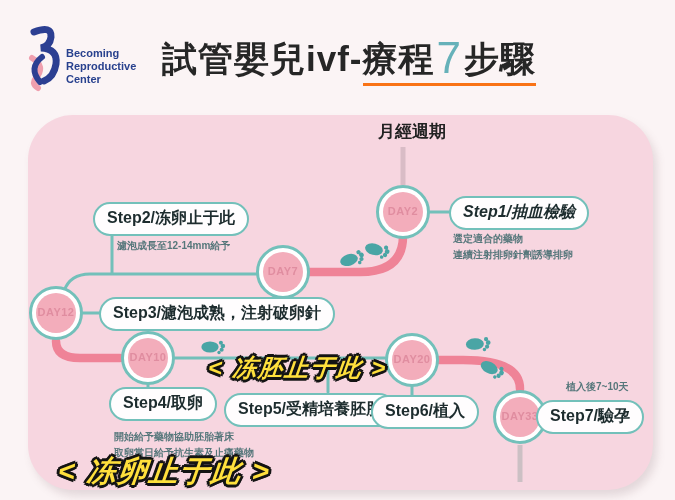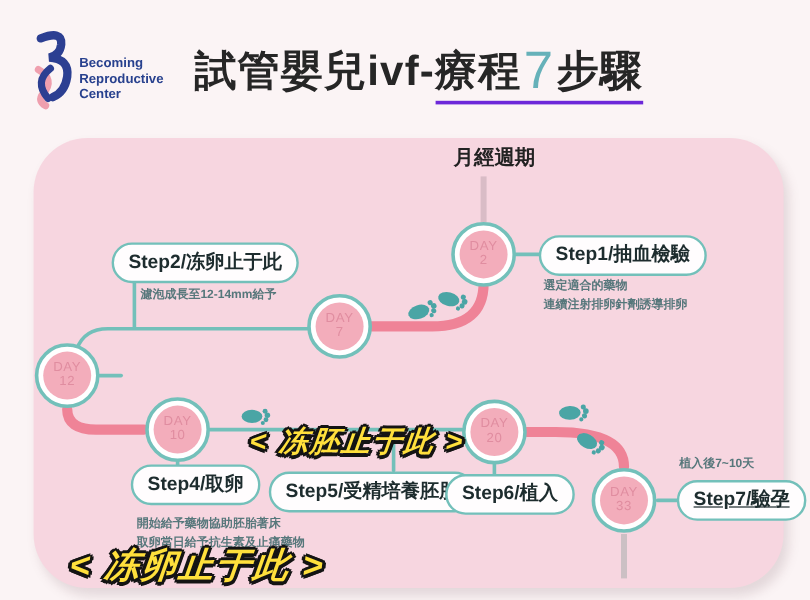--- a/index.html
+++ b/index.html
@@ -4,34 +4,34 @@
 <style>
   html,body{margin:0;padding:0;background:#fbf4f5;}
   .stage{position:relative;width:675px;height:500px;overflow:hidden;
          font-family:"Liberation Sans","DejaVu Sans",sans-serif;background:#fbf4f5;}
   
   .logo{position:absolute;left:22px;top:24px;}
   .brand{position:absolute;left:66px;top:47px;font-size:11px;font-weight:700;
          color:#28418e;line-height:1.18;}
   .title{position:absolute;left:162px;top:36px;margin:0;font-size:35px;font-weight:700;
          color:#262626;letter-spacing:1px;white-space:nowrap;}
-  .title .underlined{border-bottom:3px solid #6d28d9;padding-bottom:5px;}
+  .title .underlined{border-bottom:3px solid #f97316;padding-bottom:5px;}
   .title .seven{color:#66b1b9;font-size:44px;font-weight:400;line-height:0;
                 position:relative;top:2px;padding:0 2px;}
   
   .panel{position:absolute;left:28px;top:115px;width:625px;height:375px;
          background:#f7d6e0;border-radius:45px;box-shadow:4px 6px 9px rgba(120,90,100,.18);}
   .lines{position:absolute;left:0;top:0;pointer-events:none;}
   
   .day{position:absolute;width:54px;height:54px;border-radius:50%;background:#fff;
        border:3px solid #73c0ba;box-sizing:border-box;display:flex;
        align-items:center;justify-content:center;}
   .day-inner{width:40px;height:40px;border-radius:50%;background:#f3adbb;display:flex;
-             flex-direction:column;align-items:center;justify-content:center;
-             color:#e08da0;font-weight:400;font-size:11px;line-height:1.05;
+             flex-direction:row;align-items:center;justify-content:center;
+             color:#e08da0;font-weight:700;font-size:11px;line-height:1.05;
              letter-spacing:.5px;}
   
   .step{position:absolute;background:#fffdfe;border:2.5px solid #73c0ba;border-radius:17px;
         padding:4px 12px 5px;font-size:16px;font-weight:700;color:#1d2c2e;
         white-space:nowrap;box-sizing:border-box;}
   
   .desc{position:absolute;font-size:10px;font-weight:700;color:#56777b;
         line-height:1.55;white-space:nowrap;}
   .cycle{position:absolute;left:378px;top:120px;font-size:17px;font-weight:700;color:#222;text-align:right;}
   
@@ -137,26 +137,27 @@
         <span>20</span>
       </div>
   </div>
   <div class="day" style="left:493px;top:390px;">
     <div class="day-inner">
         <span>DAY</span>
         <span>33</span>
       </div>
   </div>
 
-  <div class="step" style="left:449px;top:196px;">Step1/抽血檢驗</div>
+  <div class="step" style="left:449px;top:196px;font-style:italic;">Step1/抽血檢驗</div>
   <div class="step" style="left:93px;top:202px;">Step2/冻卵止于此</div>
+  <div class="step" style="left:99px;top:297px;">Step3/濾泡成熟，注射破卵針</div>
   <div class="step" style="left:109px;top:387px;">Step4/取卵</div>
   <div class="step" style="left:224px;top:393px;">Step5/受精培養胚胎</div>
   <div class="step" style="left:371px;top:395px;">Step6/植入</div>
-  <div class="step" style="left:564px;top:400px;text-decoration:underline;">Step7/驗孕</div>
+  <div class="step" style="left:536px;top:400px;">Step7/驗孕</div>
 
   <div class="desc" style="left:453px;top:231px;">
     <div>選定適合的藥物</div>
     <div>連續注射排卵針劑誘導排卵</div>
   </div>
   <div class="desc" style="left:117px;top:238px;">
     <div>濾泡成長至12-14mm給予</div>
   </div>
   <div class="desc" style="left:114px;top:429px;">
     <div>開始給予藥物協助胚胎著床</div>

